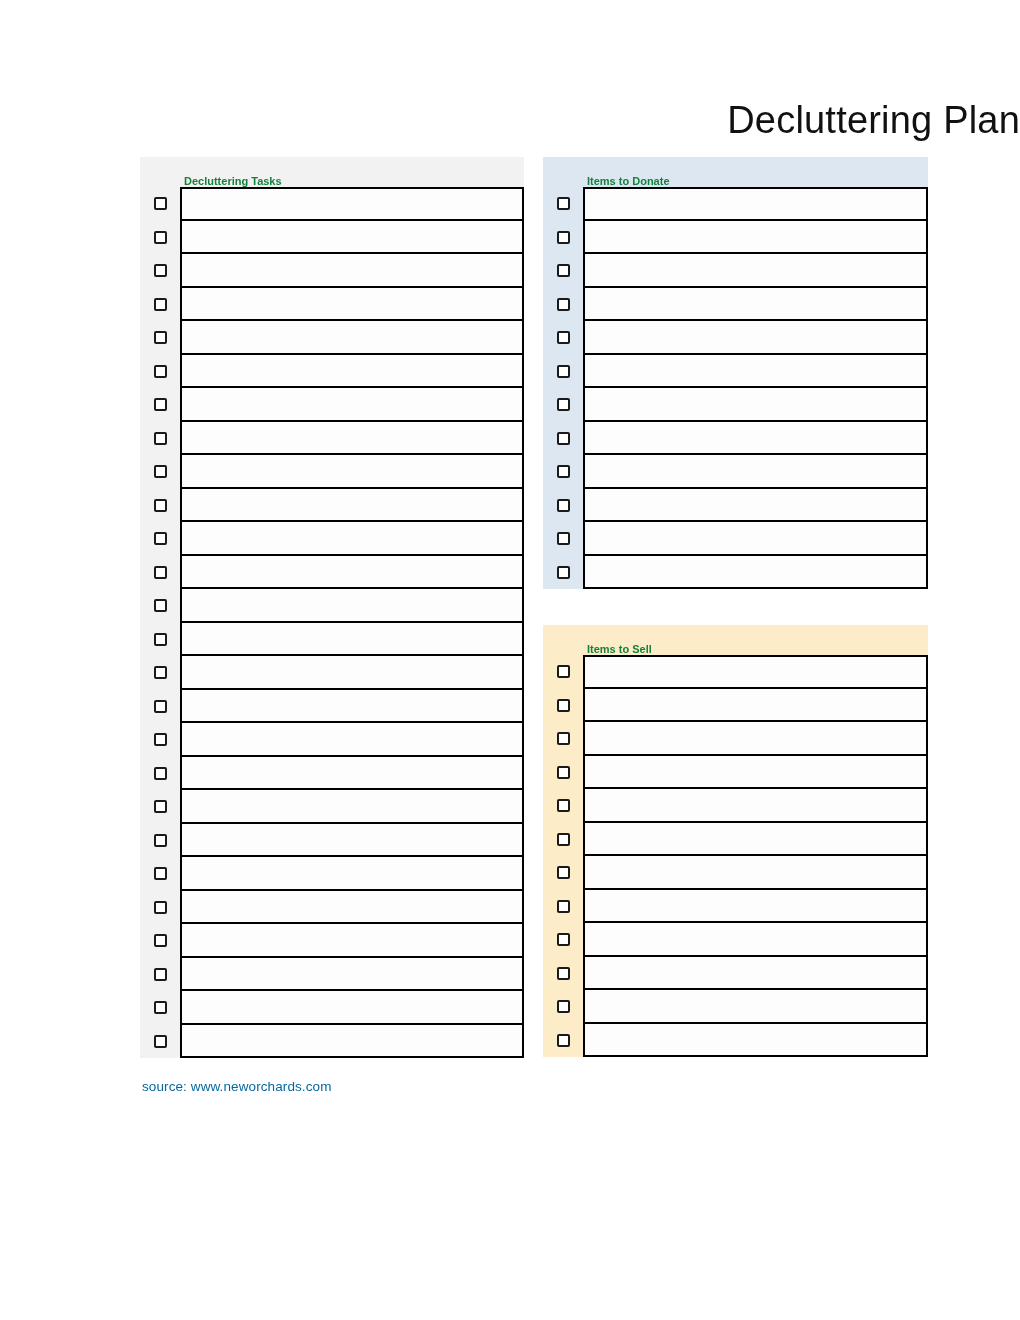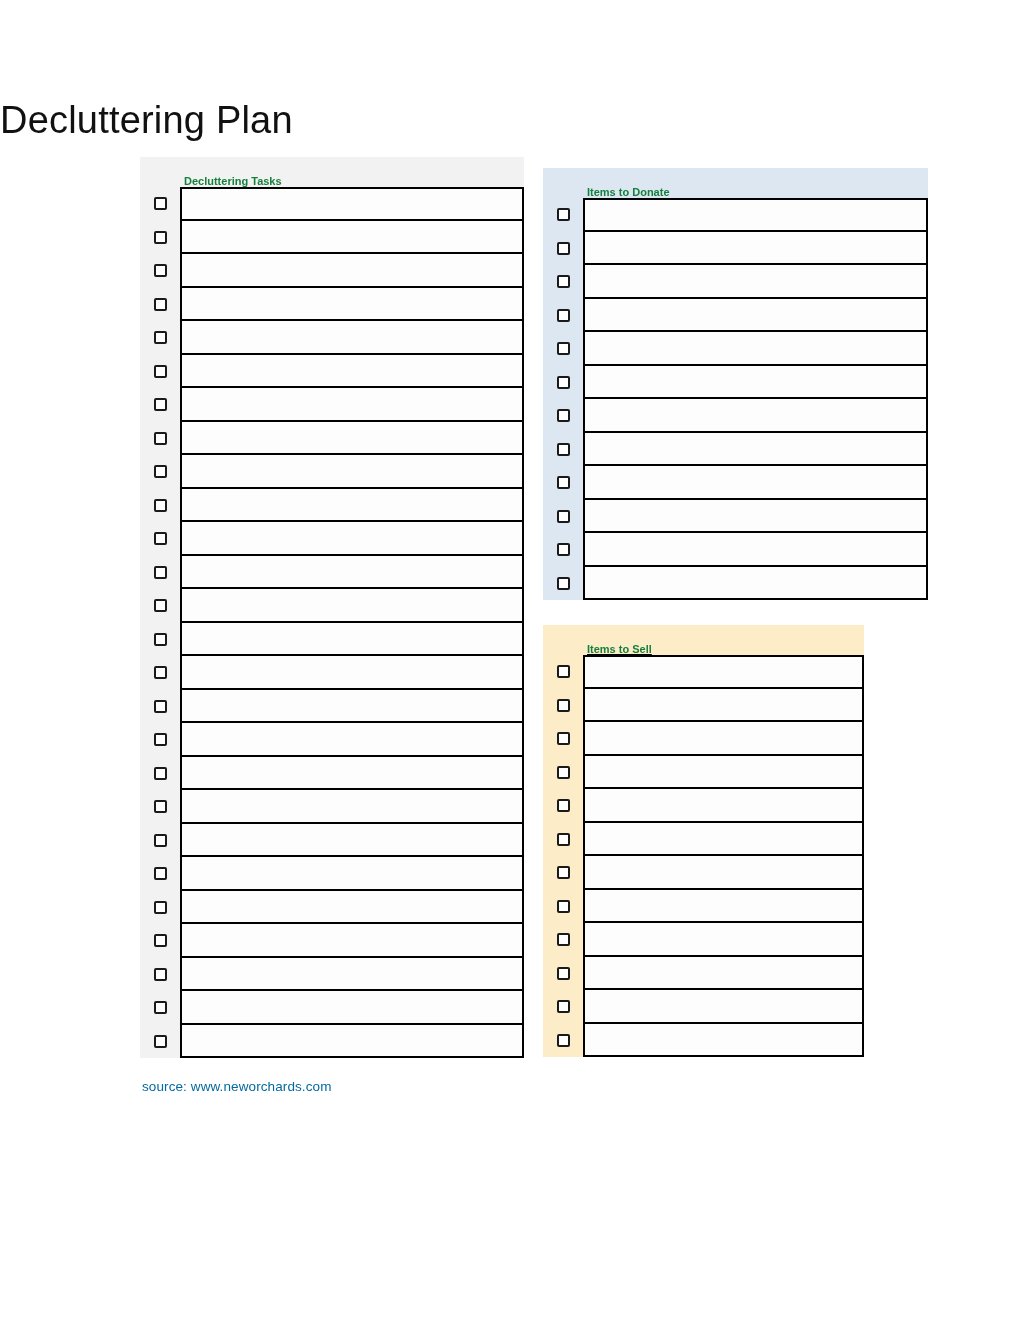--- a/index.html
+++ b/index.html
@@ -21,21 +21,21 @@
     width: 1020px;
     height: 1320px;
   }
 
   
   .page-title {
     position: absolute;
     left: 0;
     top: 74px;
     width: 1020px;
-    text-align: left;
+    text-align: right;
     font-size: 38px;
     font-weight: 400;
     color: #111111;
     letter-spacing: 0.2px;
     line-height: 1.15;
   }
 
   
   .panel {
     position: absolute;
@@ -105,32 +105,30 @@
   }
   #tasks-panel .panel-header { background: #f2f2f2; }
   #tasks-panel .check-cell { background: #f2f2f2; }
   #tasks-panel .row { height: 33.5px; }
 
   
   #donate-panel {
     left: 543px;
     top: 157px;
     width: 385px;
-    margin-top: 11px;
   }
   #donate-panel .panel-header { background: #dce7f2; }
   #donate-panel .check-cell { background: #dce7f2; }
   #donate-panel .row { height: 33.5px; }
 
   
   #sell-panel {
     left: 543px;
     top: 625px;
-    width: 321px;
-    text-decoration: underline;
+    width: 385px;
   }
   #sell-panel .panel-header { background: #fdecc8; }
   #sell-panel .check-cell { background: #fdecc8; }
   #sell-panel .row { height: 33.5px; }
 
   
   .source-note {
     position: absolute;
     left: 142px;
     top: 1079px;

